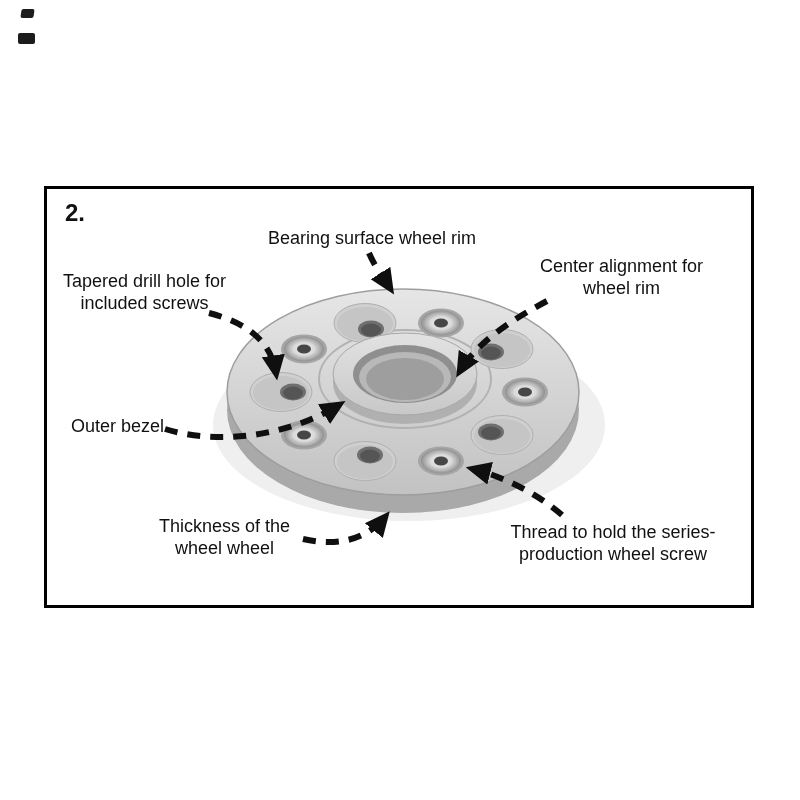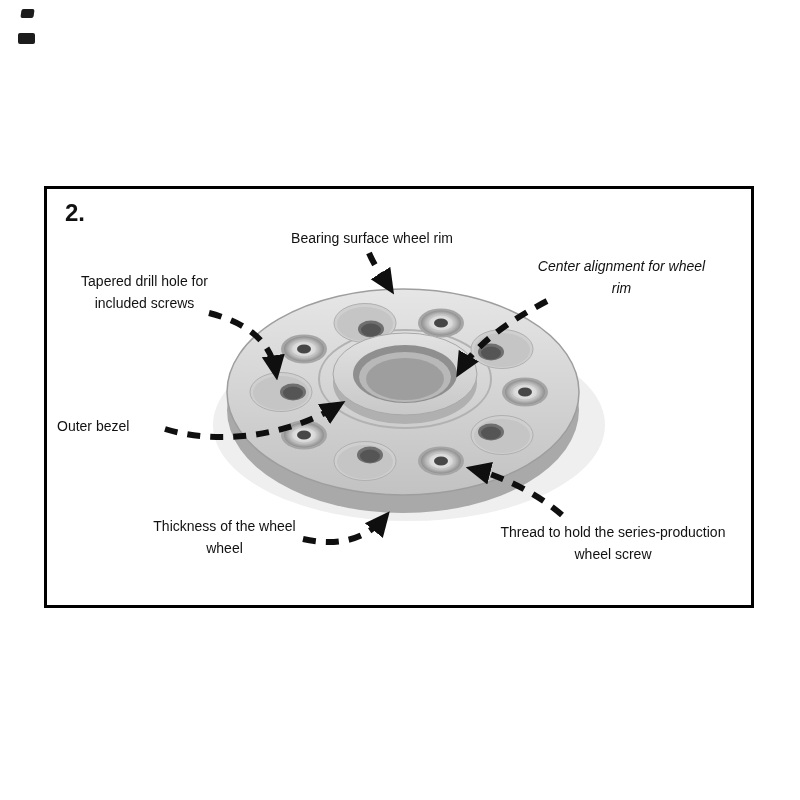--- a/index.html
+++ b/index.html
@@ -7,21 +7,21 @@
     position:relative;width:800px;height:800px;background:#ffffff;overflow:hidden;
     font-family:"Liberation Sans", sans-serif;color:#111;
   }
   .scan-mark{position:absolute;background:#1c1c1c;border-radius:2px;}
   .frame{
     position:absolute;left:44px;top:186px;width:710px;height:422px;
     border:3px solid #000;box-sizing:border-box;background:#ffffff;
   }
   .frame svg{position:absolute;left:0;top:0;width:704px;height:416px;}
   .lbl{
-    position:absolute;font-size:14px;line-height:22px;text-align:center;color:#111;
+    position:absolute;font-size:18px;line-height:22px;text-align:center;color:#111;
   }
   .step{
     position:absolute;left:18px;top:10px;font-size:24px;font-weight:bold;
   }
   .nowrap{white-space:nowrap;text-align:left;}
 </style>
 </head>
 <body>
 
 <div class="page">
@@ -139,22 +139,22 @@
         <path d="M515 326 C492 306 458 288 426 280" marker-end="url(#ah)"></path>
       </g>
     </svg>
 
     <div class="step">2.</div>
 
     <div class="lbl" style="left:205px;top:38px;width:240px;">Bearing surface wheel rim</div>
 
     <div class="lbl" style="left:15px;top:60px;width:165px;margin-top:21px;">Tapered drill hole for included screws</div>
 
-    <div class="lbl" style="left:482px;top:66px;width:185px;font-style:italic;">Center alignment for wheel rim</div>
+    <div class="lbl" style="left:482px;top:66px;width:185px;">Center alignment for wheel rim</div>
 
-    <div class="lbl nowrap" style="left:10px;top:226px;">Outer bezel</div>
+    <div class="lbl nowrap" style="left:24px;top:226px;">Outer bezel</div>
 
     <div class="lbl" style="left:105px;top:326px;width:145px;">Thickness of the wheel wheel</div>
 
     <div class="lbl" style="left:452px;top:326px;width:228px;margin-top:6px;">Thread to hold the series-production wheel screw</div>
 
   </div>
 </div>
 
 </body></html>

